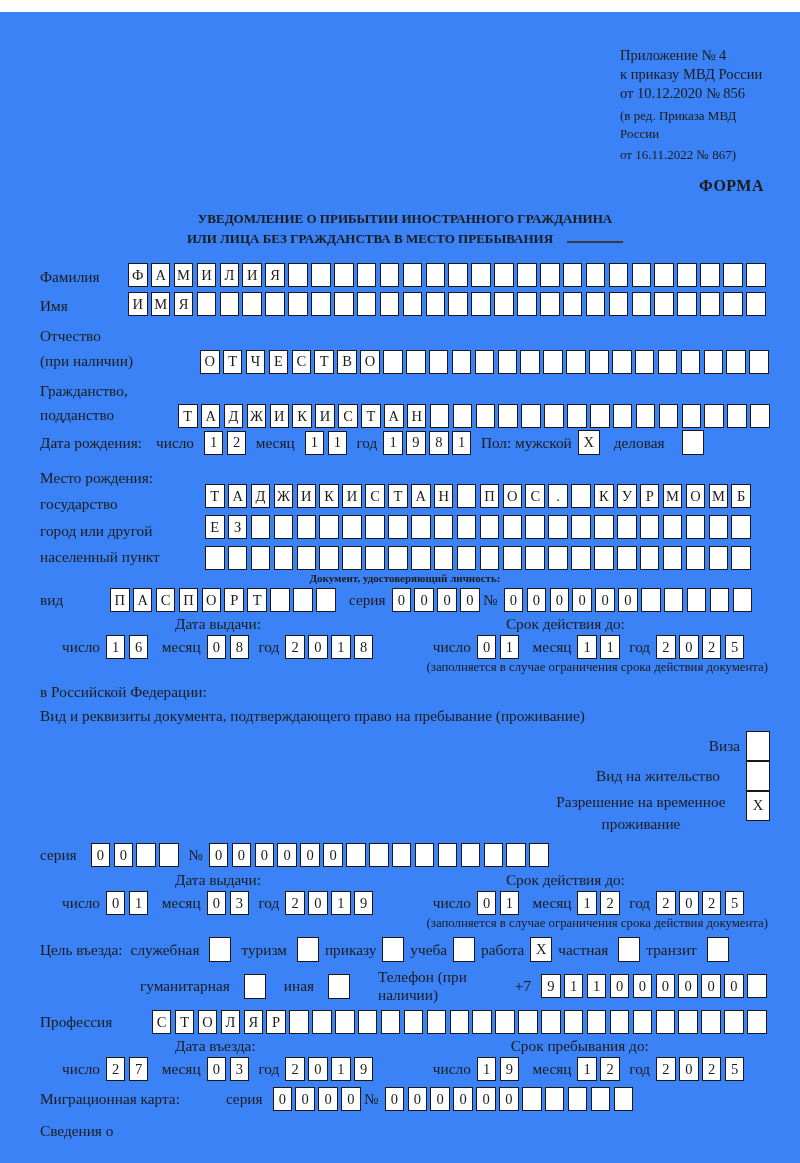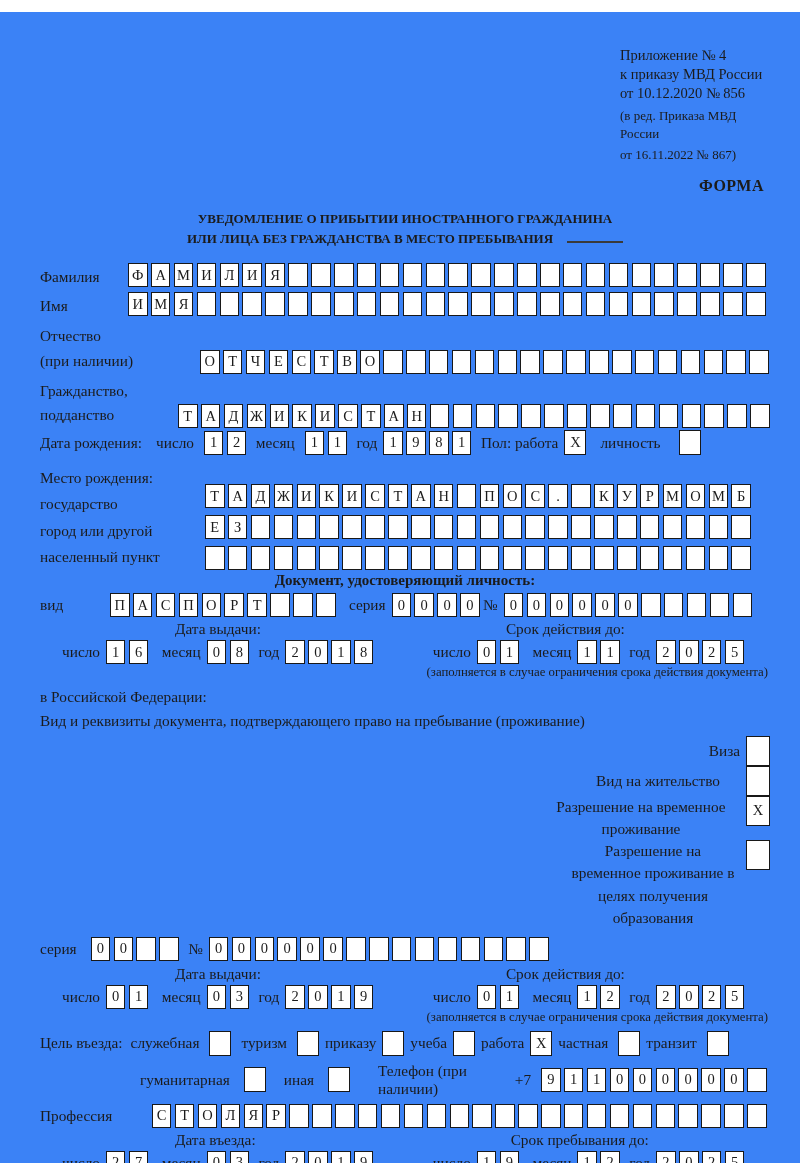--- a/index.html
+++ b/index.html
@@ -45,21 +45,21 @@
   .mleft14 { margin-left: 14px; } .mleft18 { margin-left: 18px; }
   
   .dates-head { display: flex; font-size: 15.3px; margin: 3px 0 2px 0; }
   .dategroup { display: flex; align-items: center; }
   .dategroup .dg-lbl { margin-right: 6px; }
   .note { font-size: 12.8px; text-align: right; margin: 1px 2px 6px 0; }
   
   .opts-row { display: flex; align-items: flex-end; margin: 4px 0 8px 0; flex-direction: column; }
   .opt-center { text-align: center; line-height: 1.45; }
   
-  .doc-head { text-align: center; font-weight: bold; font-size: 15px; margin: 2px 0 4px 0; }
+  .doc-head { text-align: center; font-weight: bold; font-size: 11px; margin: 2px 0 4px 0; }
   .stay-line { line-height: 1.42; margin-top: 2px; }
   .purpose-lbl { margin-right: 8px; }
   .opt-pair { display: flex; align-items: center; }
 </style>
 </head>
 <body>
 
 <div class="page">
 
   <div class="hdr-block">
@@ -230,23 +230,23 @@
           <span class="cell">1</span>
           <span class="cell">1</span>
         </span>
       <span class="mleft6">год</span>
       <span class="cellrow mleft6">
           <span class="cell">1</span>
           <span class="cell">9</span>
           <span class="cell">8</span>
           <span class="cell">1</span>
         </span>
-      <span class="mleft6">Пол: работа</span>
+      <span class="mleft6">Пол: мужской</span>
       <span class="checkbox mleft6">X</span>
-      <span class="mleft14">личность</span>
+      <span class="mleft14">деловая</span>
       <span class="checkbox mleft18"></span>
     </div>
 
     <div class="frow" style="margin-bottom:2px">
       <span class="lbl" style="width:165px; line-height:1.72">
         <span>Место рождения:</span><br>
         <span>государство</span><br>
         <span>город или другой</span><br>
         <span>населенный пункт</span>
       </span>
@@ -422,24 +422,20 @@
         <span>Виза</span>
         <span class="checkbox cb-lg mleft6"></span>
       </span>
       <span class="opt-pair" style="margin-left:28px">
         <span>Вид на жительство</span>
         <span class="checkbox cb-lg" style="margin-left:26px"></span>
       </span>
       <span class="opt-pair" style="margin-left:24px; align-items:flex-start">
         <span class="opt-center" style="width:190px">Разрешение на временное проживание</span>
         <span class="checkbox cb-lg mleft10">X</span>
-      </span>
-      <span class="opt-pair" style="margin-left:16px; align-items:flex-start">
-        <span class="opt-center" style="width:166px">Разрешение на временное проживание в целях получения образования</span>
-        <span class="checkbox cb-lg mleft10"></span>
       </span>
     </div>
 
     <div class="frow vcenter" style="margin-bottom:4px">
       <span>серия</span>
       <span class="cellrow mleft14">
           <span class="cell">0</span>
           <span class="cell">0</span>
           <span class="cell"></span>
           <span class="cell"></span>

